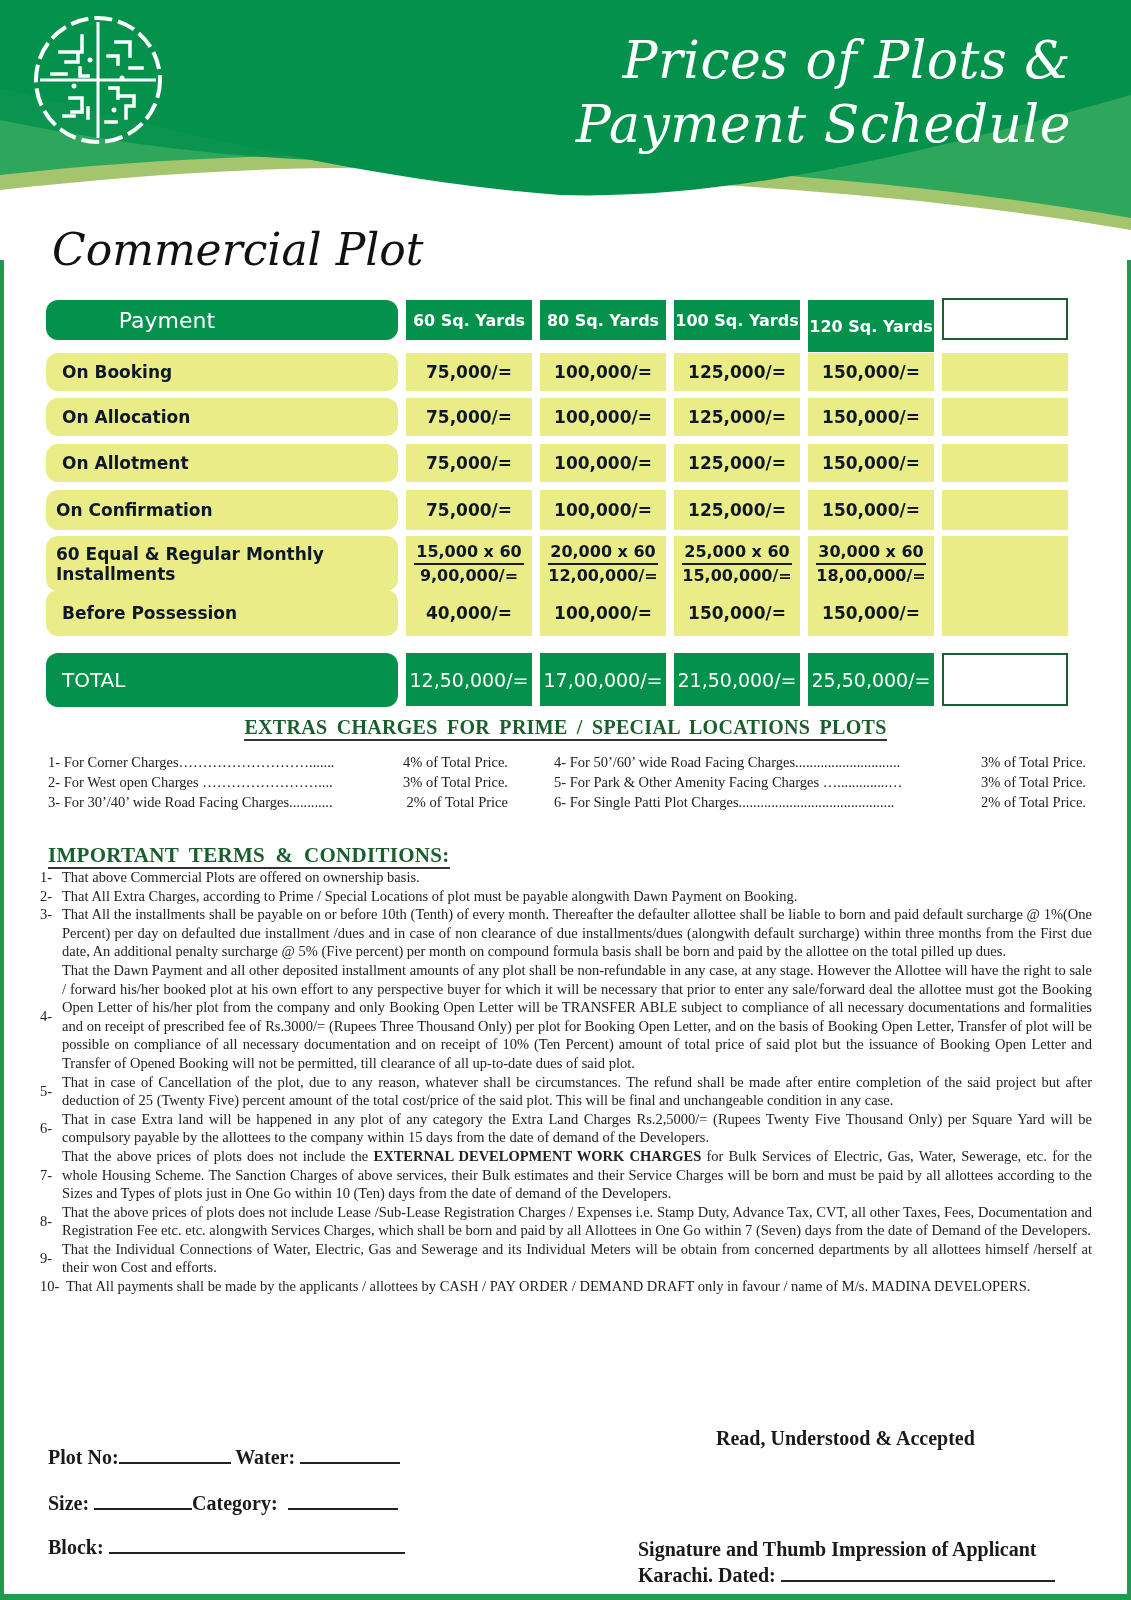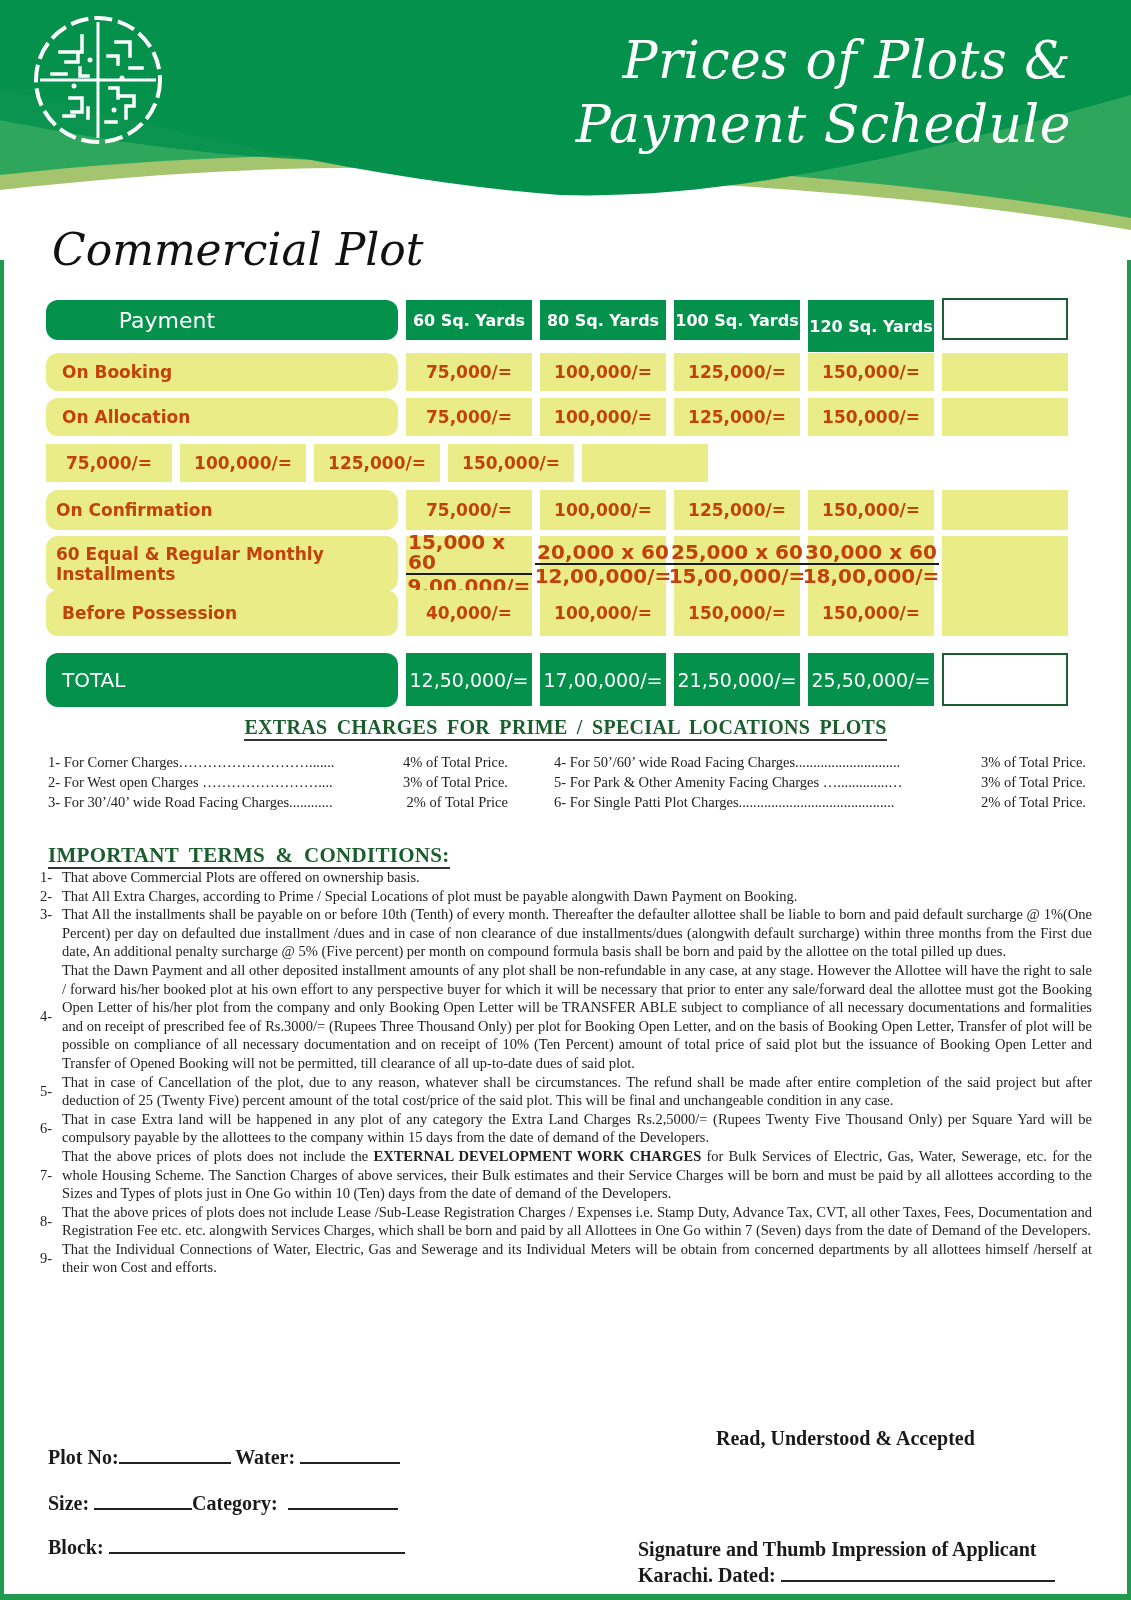--- a/index.html
+++ b/index.html
@@ -5,31 +5,31 @@
   html, body { margin: 0; padding: 0; background: #ffffff; }
   body { width: 1131px; height: 1600px; position: relative; overflow: hidden; font-family: "Liberation Serif", serif; color: #1a1a1a; }
   .page-frame { position: absolute; left: 0; top: 0; width: 1131px; height: 1600px; box-sizing: border-box; border-left: 4px solid #1f9a4f; border-right: 4px solid #1f9a4f; border-bottom: 6px solid #1f9a4f; }
   .header-art { position: absolute; left: 0; top: 0; width: 1131px; height: 260px; }
   .logo { position: absolute; left: 30px; top: 12px; width: 136px; height: 136px; }
   .main-title { position: absolute; right: 60px; top: 28px; width: 560px; text-align: right; color: #ffffff; font-family: "DejaVu Serif", serif; font-style: italic; font-size: 52px; line-height: 64px; letter-spacing: 0.5px; }
   .section-title { position: absolute; left: 52px; top: 224px; font-family: "DejaVu Serif", serif; font-style: italic; font-size: 44px; color: #111; }
 
   .price-table { position: absolute; left: 46px; top: 300px; width: 1036px; }
   .row { position: absolute; left: 0; display: flex; gap: 8px; }
-  .cell { box-sizing: border-box; display: flex; align-items: center; justify-content: center; font-family: "DejaVu Sans", sans-serif; font-weight: bold; font-size: 17px; color: #c2410c; background: #e9ec87; }
+  .cell { box-sizing: border-box; display: flex; align-items: center; justify-content: center; font-family: "DejaVu Sans", sans-serif; font-weight: bold; font-size: 17px; color: #0f172a; background: #e9ec87; }
   .cell.label { width: 352px; justify-content: flex-start; padding-left: 16px; border-radius: 12px; }
   .cell.val { width: 126px; }
   .cell.blank { width: 126px; }
   .green { background: #03914c; color: #ffffff; }
   .cell.hdr-label { font-weight: normal; font-size: 22px; justify-content: center; padding-left: 0; padding-right: 110px; }
   .cell.hdr-val { font-size: 16px; }
   .cell.outline { background: #ffffff; border: 2px solid #1b5e32; }
   .cell.total-label { font-size: 20px; font-weight: normal; }
   .cell.total-val { font-size: 19px; font-weight: normal; }
-  .frac { display: flex; flex-direction: column; align-items: center; line-height: 20px; font-size: 20px; }
+  .frac { display: flex; flex-direction: column; align-items: center; line-height: 20px; font-size: 16px; }
   .frac .num { border-bottom: 2px solid #1a1a1a; padding: 0 2px 1px; }
   .frac .den { padding-top: 1px; }
   .label-2line { line-height: 20px; font-size: 17px; }
 
   .extras-title { position: absolute; left: 0; width: 1131px; top: 716px; text-align: center; }
   .extras-title span { font-weight: bold; font-size: 20px; color: #1b5e2d; border-bottom: 2px solid #333; padding-bottom: 1px; letter-spacing: 0.3px; word-spacing: 4px; }
   .extras { position: absolute; top: 752px; font-size: 14.5px; line-height: 20px; color: #222; }
   .extras.left { left: 48px; width: 460px; }
   .extras.right { left: 554px; width: 532px; }
   .extras .line { display: flex; justify-content: space-between; white-space: nowrap; }
@@ -99,20 +99,21 @@
   <div class="row" style="top:98px;">
     <div class="cell label" style="height:38px;">On Allocation</div>
     <div class="cell val" style="height:38px;">75,000/=</div>
     <div class="cell val" style="height:38px;">100,000/=</div>
     <div class="cell val" style="height:38px;">125,000/=</div>
     <div class="cell val" style="height:38px;">150,000/=</div>
     <div class="cell blank" style="height:38px;"></div>
   </div>
 
   <div class="row" style="top:144px;">
+    <div class="cell label" style="height:38px;">On Allotment</div>
     <div class="cell val" style="height:38px;">75,000/=</div>
     <div class="cell val" style="height:38px;">100,000/=</div>
     <div class="cell val" style="height:38px;">125,000/=</div>
     <div class="cell val" style="height:38px;">150,000/=</div>
     <div class="cell blank" style="height:38px;"></div>
   </div>
 
   <div class="row" style="top:190px;">
     <div class="cell label" style="height:40px; padding-left:10px;">On Confirmation</div>
     <div class="cell val" style="height:40px;">75,000/=</div>
@@ -238,20 +239,24 @@
       <span class="txt"><span>That the above prices of plots does not include the </span><b>EXTERNAL DEVELOPMENT WORK CHARGES</b><span> for Bulk Services of Electric, Gas, Water, Sewerage, etc. for the whole Housing Scheme. The Sanction Charges of above services, their Bulk estimates and their Service Charges will be born and must be paid by all allottees according to the Sizes and Types of plots just in One Go within 10 (Ten) days from the date of demand of the Developers.</span></span>
     </div>
   <div class="term">
       <span class="num">8-</span>
       <span class="txt">That the above prices of plots does not include Lease /Sub-Lease Registration Charges / Expenses i.e. Stamp Duty, Advance Tax, CVT, all  other  Taxes, Fees, Documentation and Registration Fee etc. etc. alongwith Services  Charges, which shall be born and paid by all Allottees in One Go within 7 (Seven) days from the date of Demand of the Developers.</span>
     </div>
   <div class="term">
       <span class="num">9-</span>
       <span class="txt">That the Individual Connections of Water, Electric, Gas and Sewerage  and its Individual Meters will be obtain from concerned departments by all  allottees himself /herself at their won Cost and efforts.</span>
     </div>
+  <div class="term">
+      <span class="num" style="width:26px;">10-</span>
+      <span class="txt">That All payments shall be made by the applicants / allottees by CASH / PAY ORDER / DEMAND DRAFT only  in favour / name of M/s. MADINA DEVELOPERS.</span>
+    </div>
 </div>
 
 <div class="accept">Read, Understood &amp; Accepted</div>
 
 <div class="form-left">
   <div class="fl" style="top:-26px;">
     <span>Plot No:</span><span class="blankline" style="width:112px;"></span>
     <span>Water:</span> <span class="blankline" style="width:100px;"></span>
   </div>
   <div class="fl" style="top:20px;">

